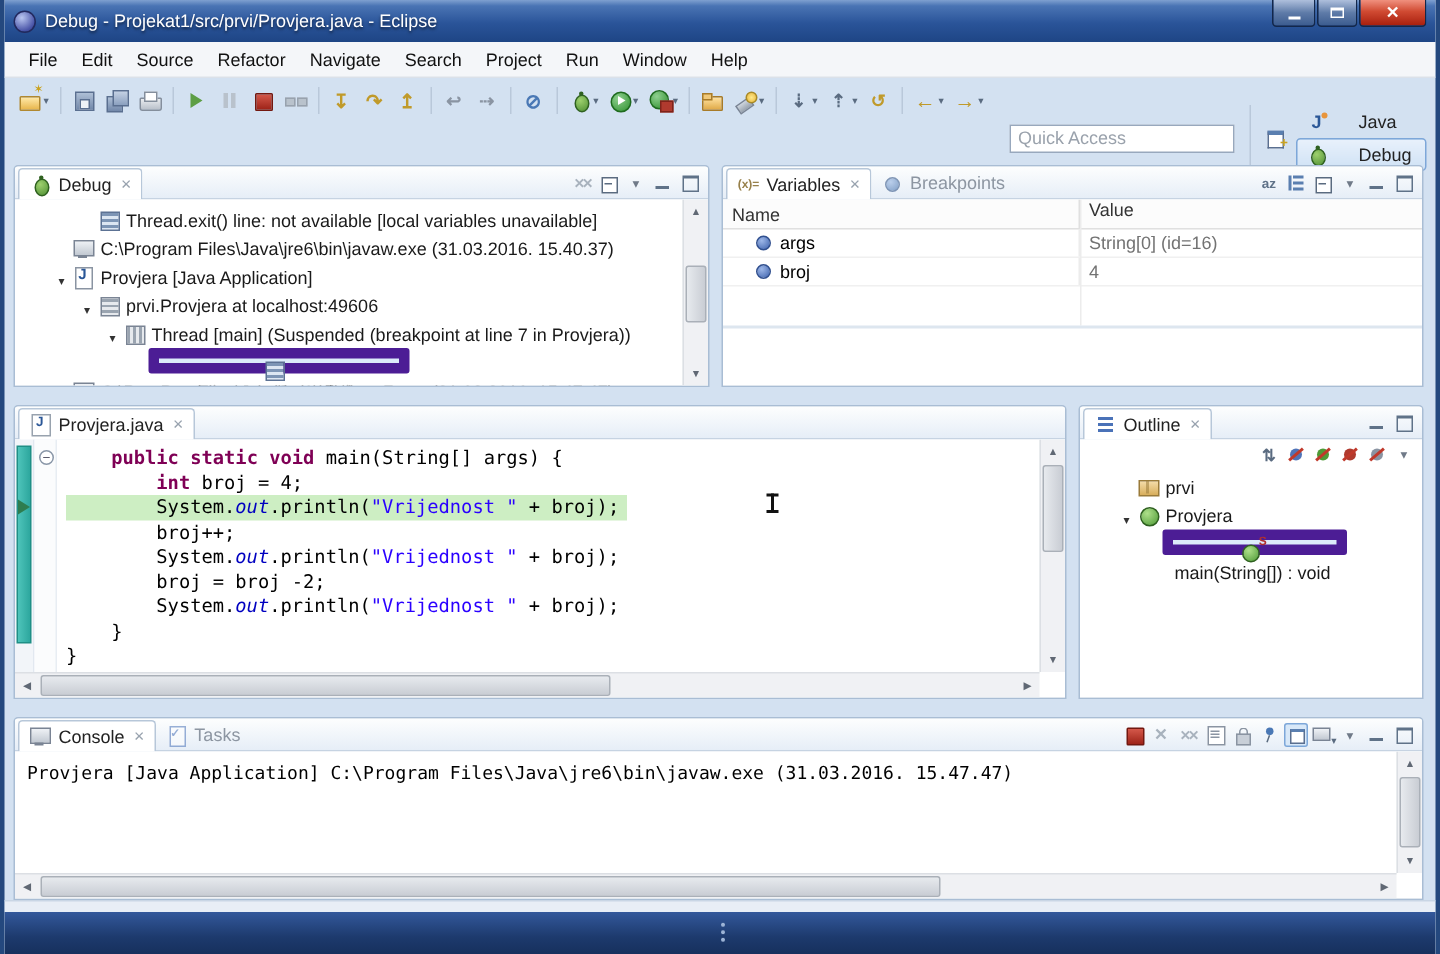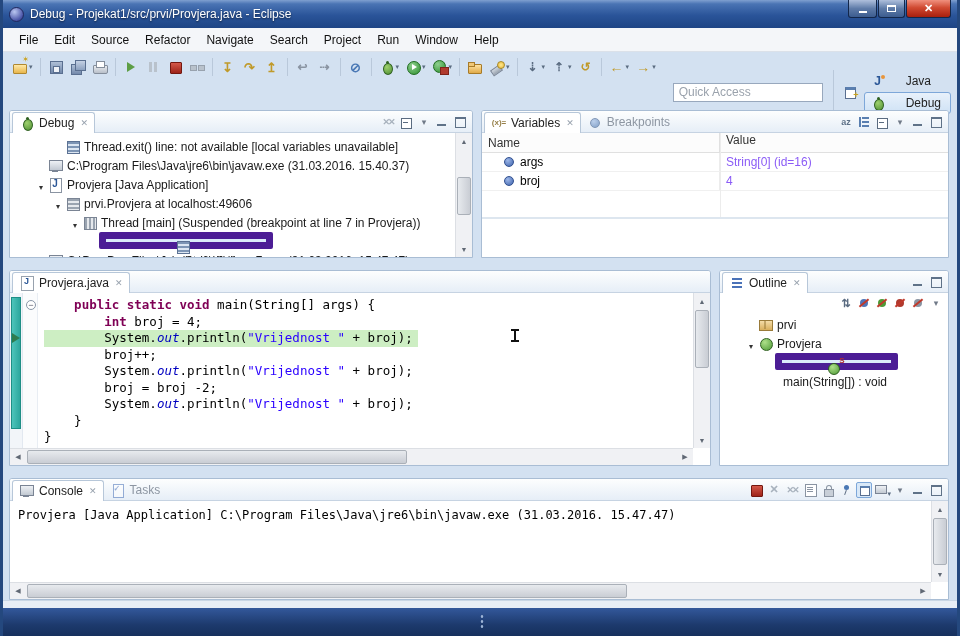--- a/index.html
+++ b/index.html
@@ -141,21 +141,21 @@
   .ticn-package::after{content:"";position:absolute;left:6px;top:2px;width:2px;height:9px;background:rgba(154,123,58,.55);}
   .ticn-class::before{content:"";position:absolute;left:2px;top:1px;width:11px;height:11px;border-radius:50%;background:radial-gradient(circle at 35% 30%,#aee08a,#4e9a36);border:1px solid #2f6120;}
   .ticn-method::before{content:"";position:absolute;left:2px;top:2px;width:10px;height:10px;border-radius:50%;background:radial-gradient(circle at 35% 30%,#aee08a,#4e9a36);border:1px solid #2f6120;}
   .deco{position:absolute;right:-3px;top:-5px;font-size:8px;font-weight:bold;color:#b03030;}
   
   .var-header{display:flex;height:20px;border-bottom:1px solid #e0e0e0;background:#fcfcfc;font-size:12px;color:#333;align-items:flex-start;}
   .vh-name{width:238px;padding-left:6px;border-right:1px solid #e0e0e0;height:100%;display:flex;align-items:center;}
   .vh-value{flex:1;padding-left:6px;}
   .var-row{display:flex;height:19px;align-items:center;font-size:12px;border-bottom:1px solid #f0f0f0;}
   .name-cell{width:238px;display:flex;align-items:center;padding-left:22px;border-right:1px solid #ececec;height:100%;}
-  .value-cell{flex:1;padding-left:6px;color:#8b5cf6;}
+  .value-cell{flex:1;padding-left:6px;color:#737373;}
   .var-icon{width:10px;height:10px;border-radius:50%;background:radial-gradient(circle at 35% 30%,#9db7e8,#3f63ad);margin-right:6px;border:1px solid #31508f;flex:none;}
   #vars-vline{position:absolute;left:238px;top:0;width:1px;height:84px;background:#ececec;}
   #vars-sash{position:absolute;left:0;right:0;top:84px;height:2px;background:#dde6ef;}
   
   #ed-annot{position:absolute;left:0;top:0;bottom:17px;width:13px;background:#f2f5f9;border-right:1px solid #e2e8f0;}
   #ed-range{position:absolute;left:1px;top:4px;width:10px;height:132px;background:linear-gradient(90deg,#4ec4ba,#2da79e);border:1px solid #1f8f86;}
   #ed-ip{position:absolute;left:2px;top:40px;width:0;height:0;border-left:8px solid #2e7d4f;border-top:5px solid transparent;border-bottom:5px solid transparent;}
   #ed-fold{position:absolute;left:13px;top:0;bottom:17px;width:15px;background:#fbfcfd;border-right:1px solid #e8edf3;}
   .fold-minus{position:absolute;left:3px;top:7px;width:10px;height:10px;border:1px solid #8a97a8;border-radius:50%;background:#fff;color:#556;font-size:9px;line-height:8px;text-align:center;}
   #ed-code{position:absolute;left:28px;top:0;right:17px;bottom:17px;overflow:hidden;padding:4px 0 0 6px;font-family:"DejaVu Sans Mono",monospace;font-size:12.5px;line-height:16.5px;}

